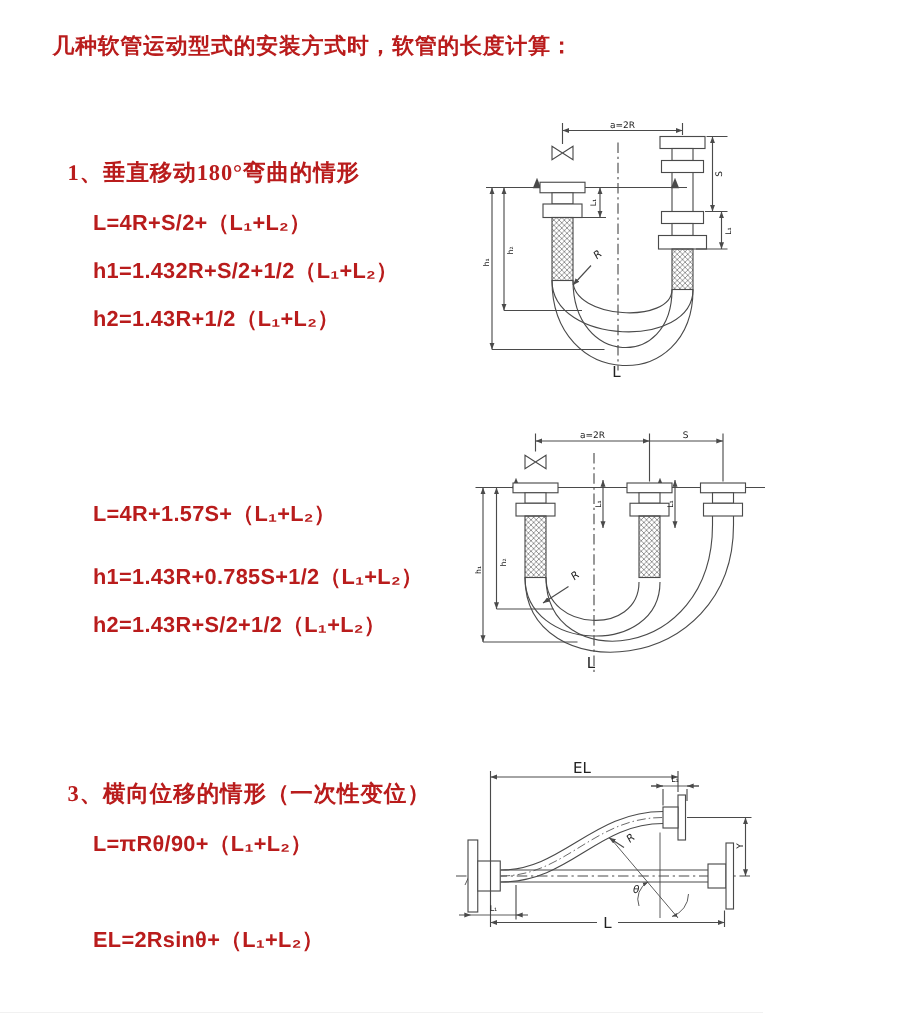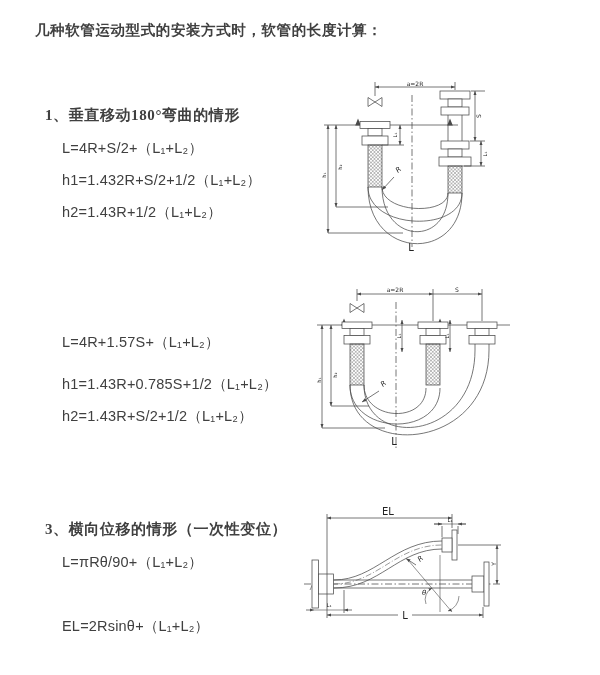--- a/index.html
+++ b/index.html
@@ -1,31 +1,31 @@
 <!DOCTYPE html>
 <html><head>
 <meta charset="utf-8">
 <style>
   html,body { margin:0; padding:0; background:#e8e8e8; }
   .page {
     position:relative; width:600px; height:675px; background:#ffffff;
-    font-family:"Liberation Sans","DejaVu Sans",sans-serif; color:#404040;
+    font-family:"Liberation Sans","DejaVu Sans",sans-serif; color:#b91c1c;
     overflow:hidden; margin:0 auto;
   }
   .doc-title {
     position:absolute; left:35px; top:21px;
     font-size:14.5px; font-weight:700; letter-spacing:0.6px;
   }
   .sec-heading {
     position:absolute; left:45px;
     font-size:15px; font-weight:700; letter-spacing:0.6px;font-family:Liberation Serif, serif;
   }
   .formula {
     position:absolute; left:62px;
-    font-size:14.5px; font-weight:400; letter-spacing:0.2px;
+    font-size:14.5px; font-weight:700; letter-spacing:0.2px;
   }
   .diagram { position:absolute; }
   .diagram text { font-family:"DejaVu Sans",sans-serif; fill:#222; stroke:none; }
   .dimtxt { font-size:6px; }
   .dimtxt-sm { font-size:5.2px; }
   .biglab { font-size:10px; }
   .rlab { font-size:7px; font-style:italic; }
 </style>
 </head>
 <body>

